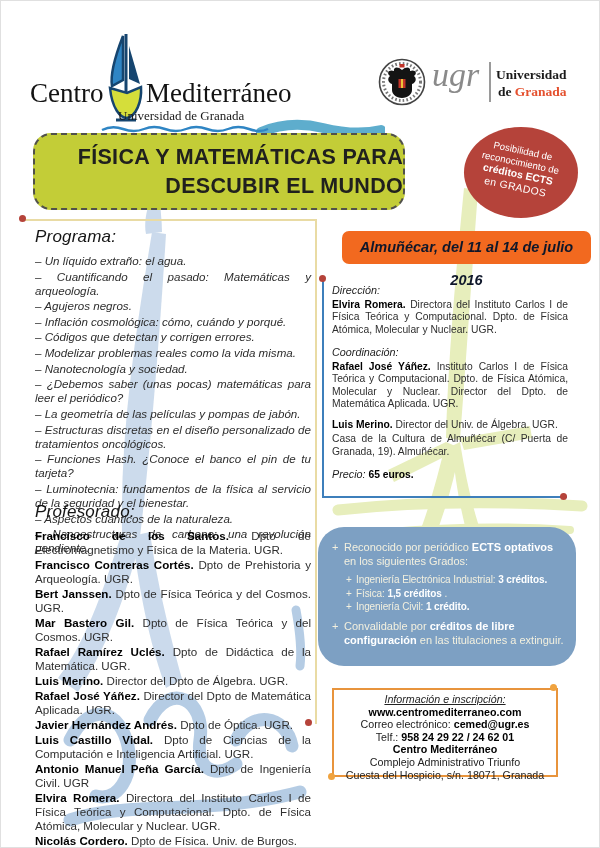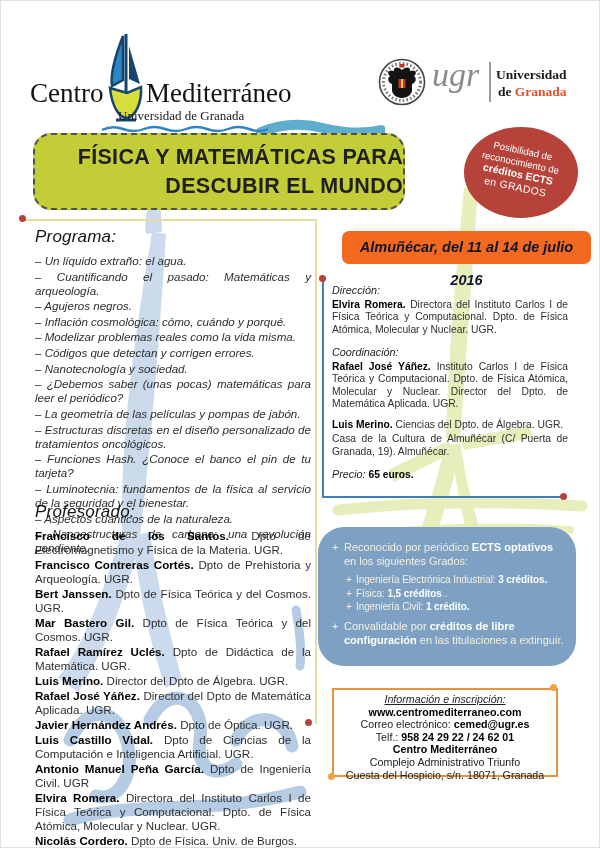--- a/index.html
+++ b/index.html
@@ -167,22 +167,22 @@
   <span class="dot dot-red" style="left:19px;top:215px;"></span>
   <span class="dot dot-red" style="left:305px;top:719px;"></span>
 
   <div class="z programa-content">
     <div class="script-h">Programa:</div>
     <ul>
       <li>– Un líquido extraño: el agua.</li>
       <li>– Cuantificando el pasado: Matemáticas y arqueología.</li>
       <li>– Agujeros negros.</li>
       <li>– Inflación cosmológica: cómo, cuándo y porqué.</li>
+      <li>– Códigos que detectan y corrigen errores.</li>
       <li>– Modelizar problemas reales como la vida misma.</li>
-      <li>– Códigos que detectan y corrigen errores.</li>
       <li>– Nanotecnología y sociedad.</li>
       <li>– ¿Debemos saber (unas pocas) matemáticas para leer el periódico?</li>
       <li>– La geometría de las películas y pompas de jabón.</li>
       <li>– Estructuras discretas en el diseño personalizado de tratamientos oncológicos.</li>
       <li>– Funciones Hash. ¿Conoce el banco el pin de tu tarjeta?</li>
       <li>– Luminotecnia: fundamentos de la física al servicio de la seguridad y el bienestar.</li>
       <li>– Aspectos cuánticos de la naturaleza.</li>
       <li>– Nanoestructuras de carbono: una revolución pendiente.</li>
     </ul>
   </div>
@@ -208,21 +208,21 @@
   <span class="dot dot-red" style="left:560px;top:493px;"></span>
 
   <div class="z date-banner">Almuñécar, del 11 al 14 de julio 2016</div>
 
   <div class="z panel-content">
     <div class="sec-h">Dirección:</div>
     <p class="entry"><span class="bold">Elvira Romera.</span> <span>Directora del Instituto Carlos I de Física Teórica y Computacional. Dpto. de Física Atómica, Molecular y Nuclear. UGR.</span></p>
 
     <div class="sec-h mt">Coordinación:</div>
     <p class="entry"><span class="bold">Rafael José Yáñez.</span> <span>Instituto Carlos I de Física Teórica y Computacional. Dpto. de Física Atómica, Molecular y Nuclear. Director del Dpto. de Matemática Aplicada. UGR.</span></p>
-    <p class="entry mt2"><span class="bold">Luis Merino.</span> <span>Ciencias del Dpto. de Álgebra. UGR.</span></p>
+    <p class="entry mt2"><span class="bold">Luis Merino.</span> <span>Director del Univ. de Álgebra. UGR.</span></p>
 
     <p class="entry">Casa de la Cultura de Almuñécar (C/ Puerta de Granada, 19). Almuñécar.</p>
 
     <p class="entry mt"><span class="sec-h" style="margin:0;">Precio:</span> <span class="bold">65 euros.</span></p>
   </div>
 
   <div class="z credits-box">
     <div class="crow">
       <span class="mk">+</span>
       <div><span>Reconocido por periódico </span><span class="wb">ECTS optativos</span><span> en los siguientes Grados:</span></div>

